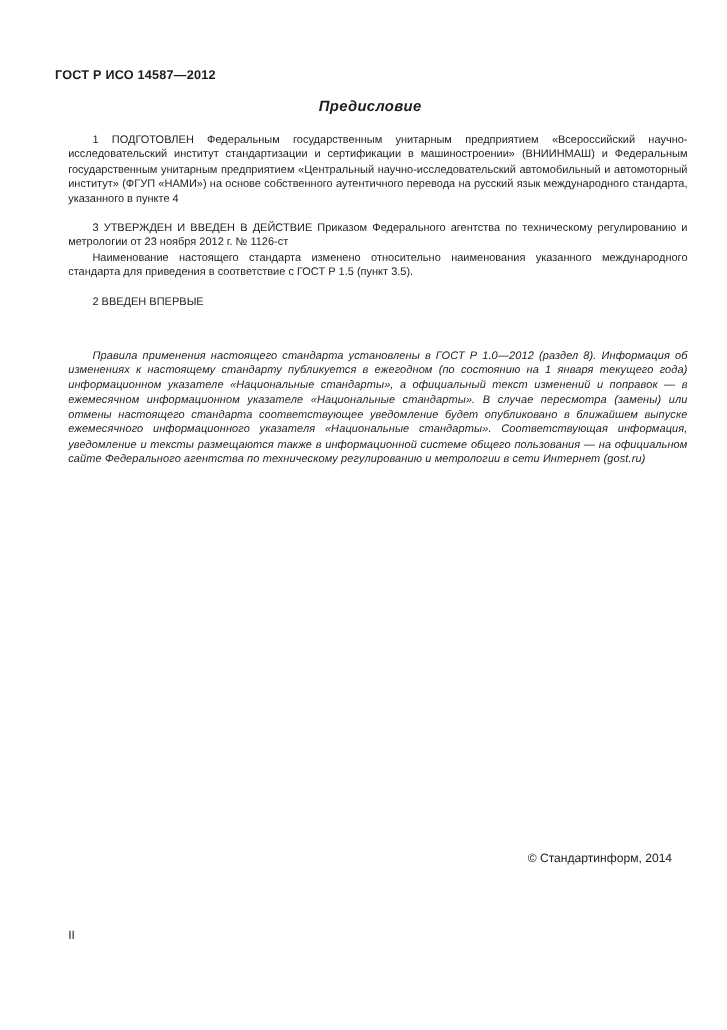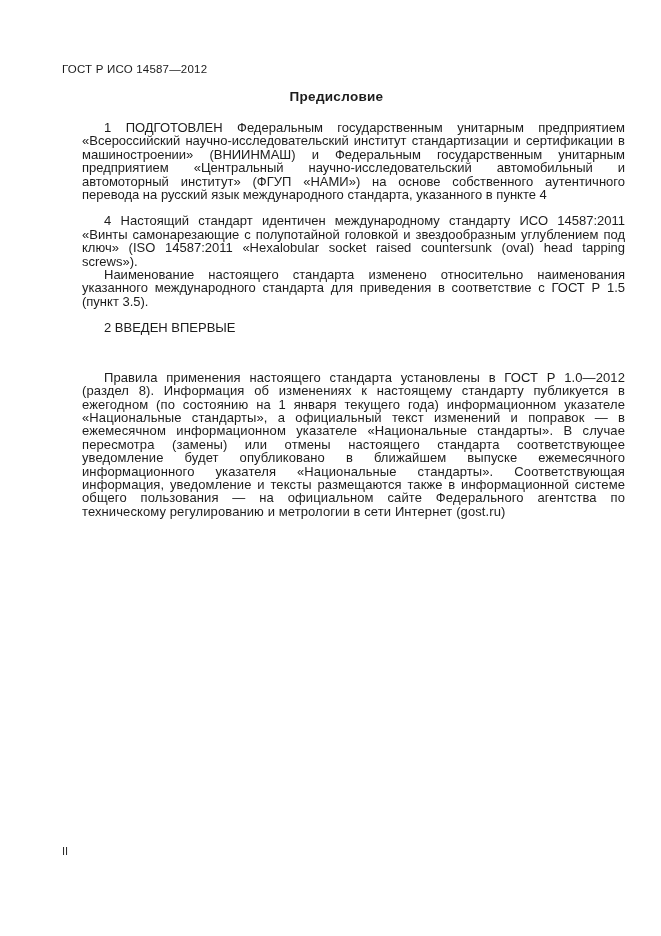--- a/index.html
+++ b/index.html
@@ -17,53 +17,54 @@
   }
   .page {
     position: absolute;
     top: 0; left: 0;
     width: 661px; height: 936px;
     background: #ffffff;
   }
   .doc-header {
     position: absolute;
     top: 63px;
-    left: 62px;
+    left: 50px;
     font-size: 11.5px;
-    font-weight: normal;
+    font-weight: bold;
     letter-spacing: 0.2px;
     white-space: nowrap;
   }
   .doc-title {
     position: absolute;
     top: 89px;
     left: 62px;
     right: 50px;
     text-align: center;
     font-size: 13.5px;
     font-weight: bold;
     letter-spacing: 0.3px;
+    font-style: italic;
   }
   .body-text {
     position: absolute;
     top: 121px;
     left: 62px;
     right: 36px;
-    font-size: 13px;
+    font-size: 10px;
     line-height: 13.4px;
-    margin-left: 20px;
   }
   .para {
     margin: 0;
     text-indent: 22px;
     text-align: justify;
   }
   .para.gap { margin-top: 13px; }
   .para.bigger-gap { margin-top: 36px; }
   .para.italic {
+    font-style: italic;
     letter-spacing: 0.1px;
   }
   .copyright {
     position: absolute;
     top: 775px;
     left: 62px;
     right: 50px;
     text-align: right;
     font-size: 11px;
   }
@@ -89,23 +90,24 @@
 <body>
 
 <div class="page">
 
   <div class="doc-header">ГОСТ Р ИСО 14587—2012</div>
 
   <div class="doc-title">Предисловие</div>
 
   <div class="body-text">
       <p class="para">1 ПОДГОТОВЛЕН Федеральным государственным унитарным предприятием «Всероссийский научно-исследовательский институт стандартизации и сертификации в машиностроении» (ВНИИНМАШ) и Федеральным государственным унитарным предприятием «Центральный научно-исследовательский автомобильный и автомоторный институт» (ФГУП «НАМИ») на основе собственного аутентичного перевода на русский язык международного стандарта, указанного в пункте 4</p>
-      <p class="para gap">4 Настоящий стандарт идентичен международному стандарту ИСО 14587:2011 «Винты самонарезающие с полупотайной головкой и звездообразным углублением под ключ» (ISO 14587:2011 «Hexalobular socket raised countersunk (oval) head tapping screws»).</p>
+      <p class="para gap">3 УТВЕРЖДЕН И ВВЕДЕН В ДЕЙСТВИЕ Приказом Федерального агентства по техническому регулированию и метрологии от 23 ноября 2012 г.  № 1126-ст</p>
       <p class="para">Наименование настоящего стандарта изменено относительно наименования указанного международного стандарта для приведения в соответствие с ГОСТ Р 1.5 (пункт 3.5).</p>
       <p class="para gap">2 ВВЕДЕН ВПЕРВЫЕ</p>
       <p class="para bigger-gap italic">Правила применения настоящего стандарта установлены в ГОСТ Р 1.0—2012 (раздел 8). Информация об изменениях к настоящему стандарту публикуется в ежегодном (по состоянию на 1 января текущего года) информационном указателе «Национальные стандарты», а официальный текст изменений и поправок — в ежемесячном информационном указателе «Национальные стандарты». В случае пересмотра (замены) или отмены настоящего стандарта соответствующее уведомление будет опубликовано в ближайшем выпуске ежемесячного информационного указателя «Национальные стандарты». Соответствующая информация, уведомление и тексты размещаются также в информационной системе общего пользования — на официальном сайте Федерального агентства по техническому регулированию и метрологии в сети Интернет (gost.ru)</p>
     </div>
 
+  <div class="copyright">©  Стандартинформ, 2014</div>
 
 
   <div class="page-number">II</div>
 
 </div>
 
 </body></html>

